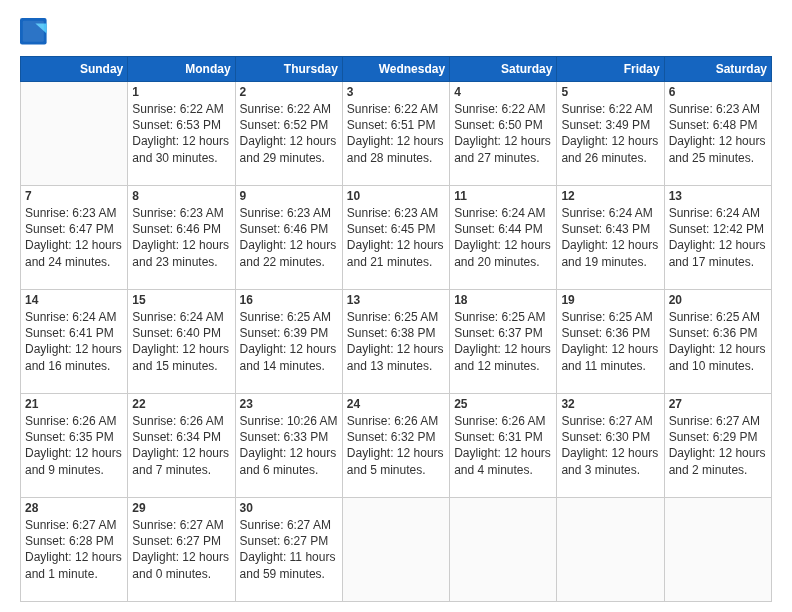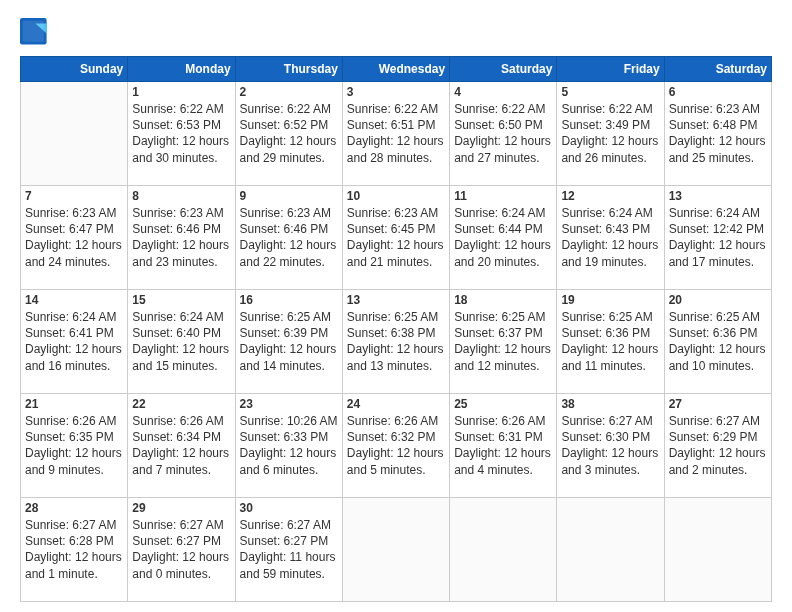--- a/index.html
+++ b/index.html
@@ -306,21 +306,21 @@
 and 5 minutes.</div>
           </td>
           <td>
             <span class="day-num">25</span>
             <div class="day-info">Sunrise: 6:26 AM
 Sunset: 6:31 PM
 Daylight: 12 hours
 and 4 minutes.</div>
           </td>
           <td>
-            <span class="day-num">38</span>
+            <span class="day-num">32</span>
             <div class="day-info">Sunrise: 6:27 AM
 Sunset: 6:30 PM
 Daylight: 12 hours
 and 3 minutes.</div>
           </td>
           <td>
             <span class="day-num">27</span>
             <div class="day-info">Sunrise: 6:27 AM
 Sunset: 6:29 PM
 Daylight: 12 hours

